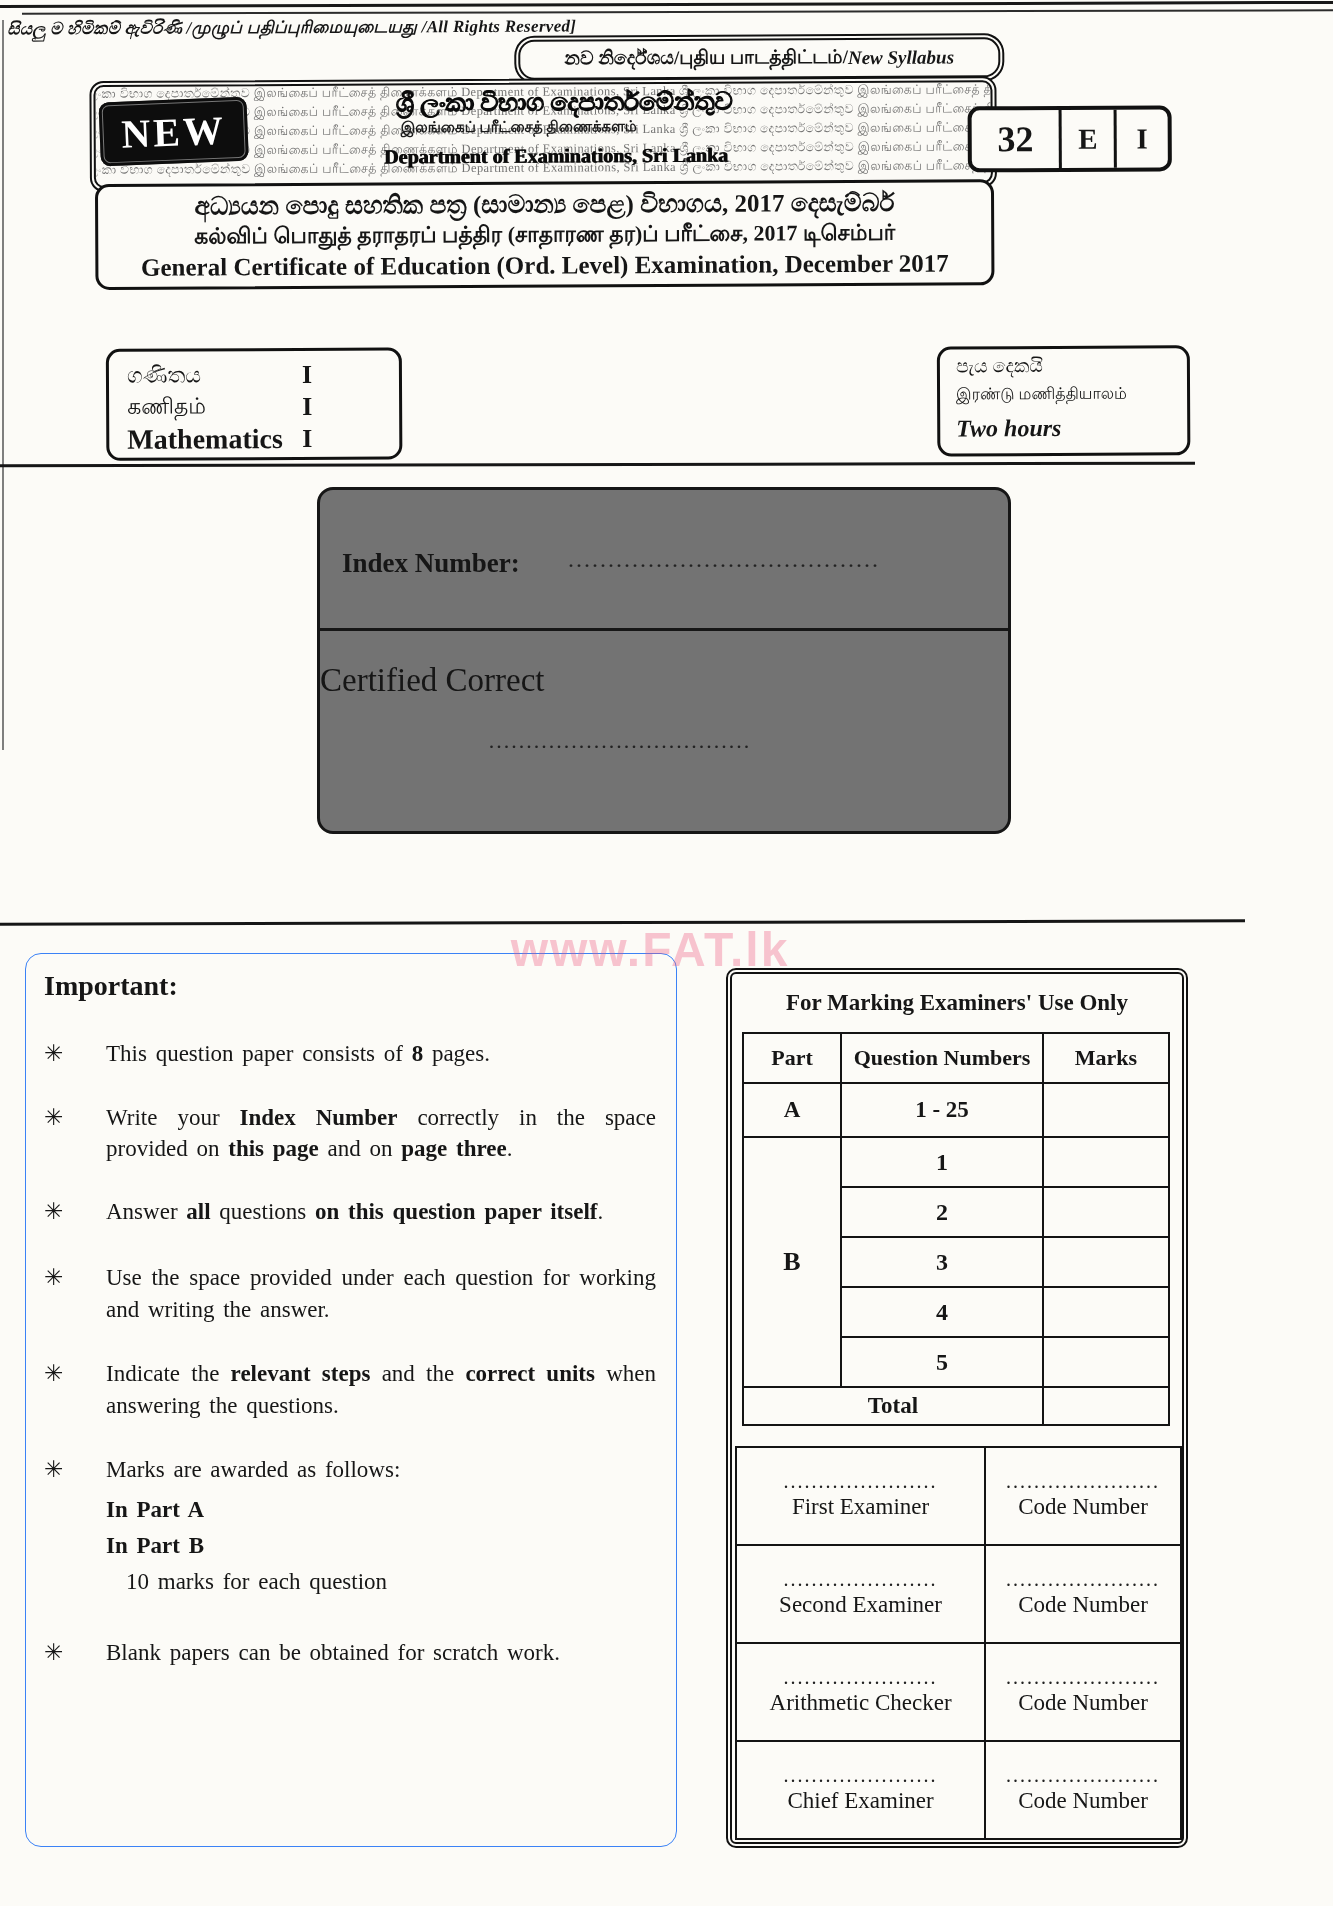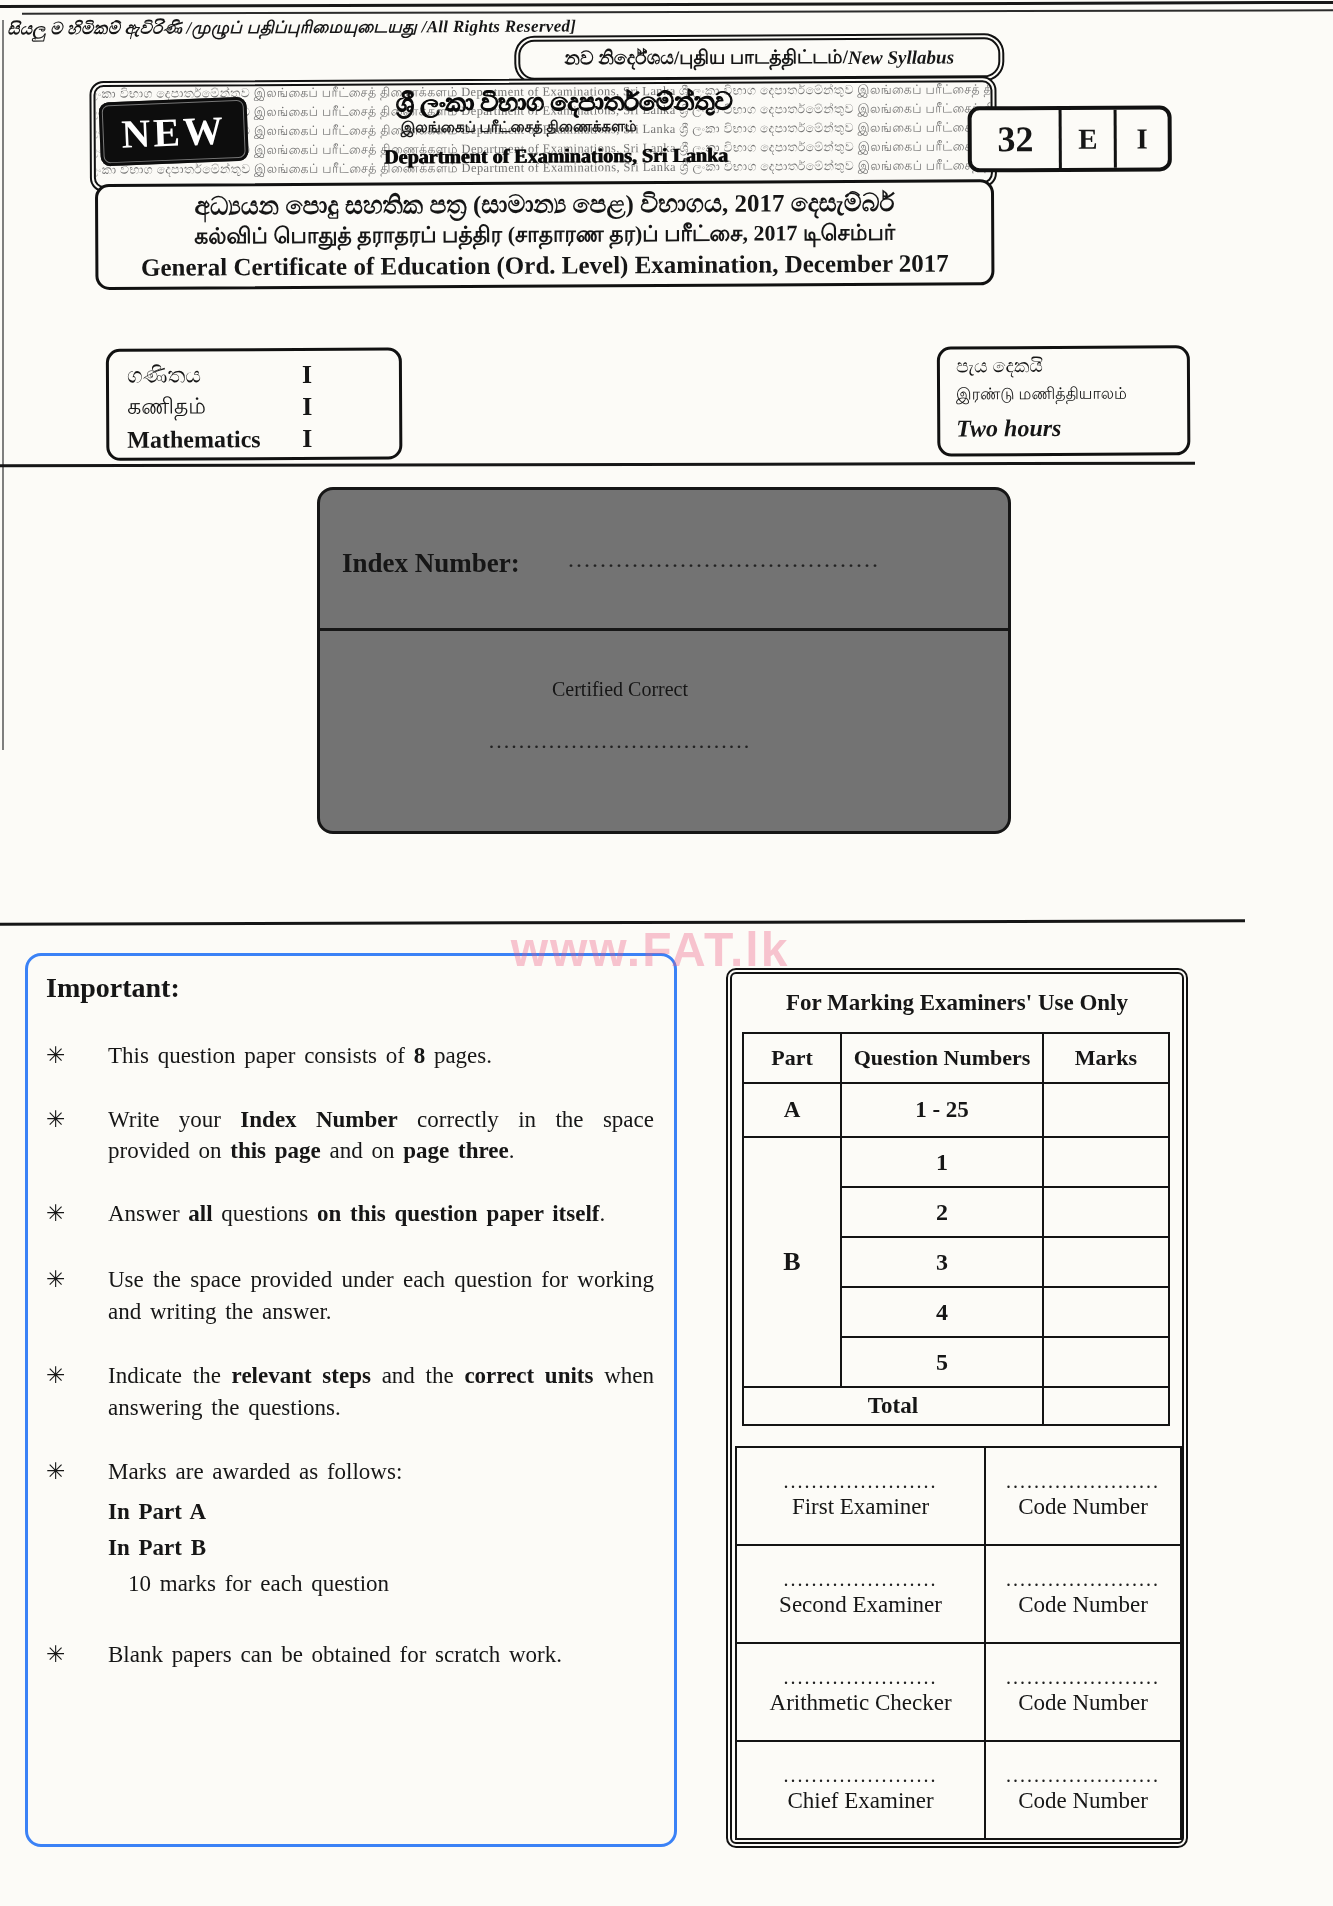--- a/index.html
+++ b/index.html
@@ -48,46 +48,46 @@
   .title-box{top:181px;left:95px;width:893px;height:100px;border:3px solid #111;border-radius:14px;
        display:flex;flex-direction:column;justify-content:center;align-items:center;gap:2px;background:#fcfbf7;}
   .title-box .t-si{font-size:25px;font-weight:bold;}
   .title-box .t-ta{font-size:22px;font-weight:bold;}
   .title-box .t-en{font-size:25px;font-weight:bold;}
 
   .subject-box{top:346px;left:105px;width:296px;height:112px;border:3px solid #111;border-radius:14px;
        padding:8px 0 0 18px;box-sizing:border-box;background:#fcfbf7;}
   .subject-box .row{display:flex;height:32px;align-items:center;}
   .subject-box .lab{width:175px;font-size:22px;}
-  .subject-box .lab.en{font-weight:bold;font-size:24px;}
+  .subject-box .lab.en{font-weight:bold;font-size:28px;}
   .subject-box .num{font-size:26px;font-weight:bold;}
 
   .time-box{top:348px;left:936px;width:253px;height:110px;border:3px solid #111;border-radius:14px;
        padding:6px 0 0 16px;box-sizing:border-box;background:#fcfbf7;}
   .time-box .t1{font-size:19px;height:30px;}
   .time-box .t2{font-size:16px;height:30px;}
   .time-box .t3{font-size:24px;font-weight:bold;font-style:italic;}
 
   .rule-mid1{top:463px;left:0;width:1195px;height:3px;background:#161616;transform:rotate(-0.12deg);}
 
   .index-box{top:487px;left:317px;width:688px;height:341px;border:3px solid #161616;border-radius:16px;background:#737373;}
   .index-box .r1{position:absolute;top:0;left:0;right:0;height:138px;border-bottom:3px solid #161616;}
   .index-box .inl{position:absolute;left:22px;top:58px;font-size:27px;font-weight:bold;}
   .index-box .idots{position:absolute;left:248px;top:56px;font-size:24px;letter-spacing:2px;color:#222;}
-  .index-box .cert{position:absolute;top:188px;left:0;width:600px;text-align:center;font-size:20px;}
+  .index-box .cert{position:absolute;top:172px;left:0;width:600px;text-align:left;font-size:33px;}
   .index-box .sdots{position:absolute;top:238px;left:0;width:600px;text-align:center;font-size:22px;letter-spacing:2px;color:#222;}
   .index-box .sig{position:absolute;top:282px;left:0;width:620px;text-align:center;font-size:25px;}
 
   .rule-mid2{top:921px;left:0;width:1245px;height:3px;background:#161616;transform:rotate(-0.15deg);}
 
   .watermark{top:922px;left:390px;width:520px;text-align:center;font-family:"Liberation Sans",sans-serif;
        font-size:48px;font-weight:bold;letter-spacing:2px;color:rgba(236,88,126,0.34);z-index:60;pointer-events:none;}
 
   
-  .imp-box{top:953px;left:25px;width:652px;height:894px;border:3px solid #3b82f6;border-radius:16px;
+  .imp-box{top:953px;left:25px;width:652px;height:894px;border:1px solid #3b82f6;border-radius:16px;
        box-sizing:border-box;padding:14px 20px 0 0;background:#fcfbf7;}
   .imp-head{font-size:28px;font-weight:bold;margin:2px 0 36px 18px;}
   .bullet{position:relative;padding-left:80px;font-size:23px;line-height:31.5px;text-align:justify;word-spacing:3px;}
   .bullet .sym{position:absolute;left:18px;top:0;font-size:23px;font-family:"DejaVu Sans",sans-serif;}
   .mb1{margin-bottom:32px;} .mb2{margin-bottom:31px;} .mb3{margin-bottom:35px;}
   .mb4{margin-bottom:33px;} .mb5{margin-bottom:33px;} .mb6{margin-bottom:37px;}
   .marks-sub{margin-top:6px;}
   .marks-sub .ml{line-height:36px;}
   .marks-sub .ind{padding-left:20px;}
 

